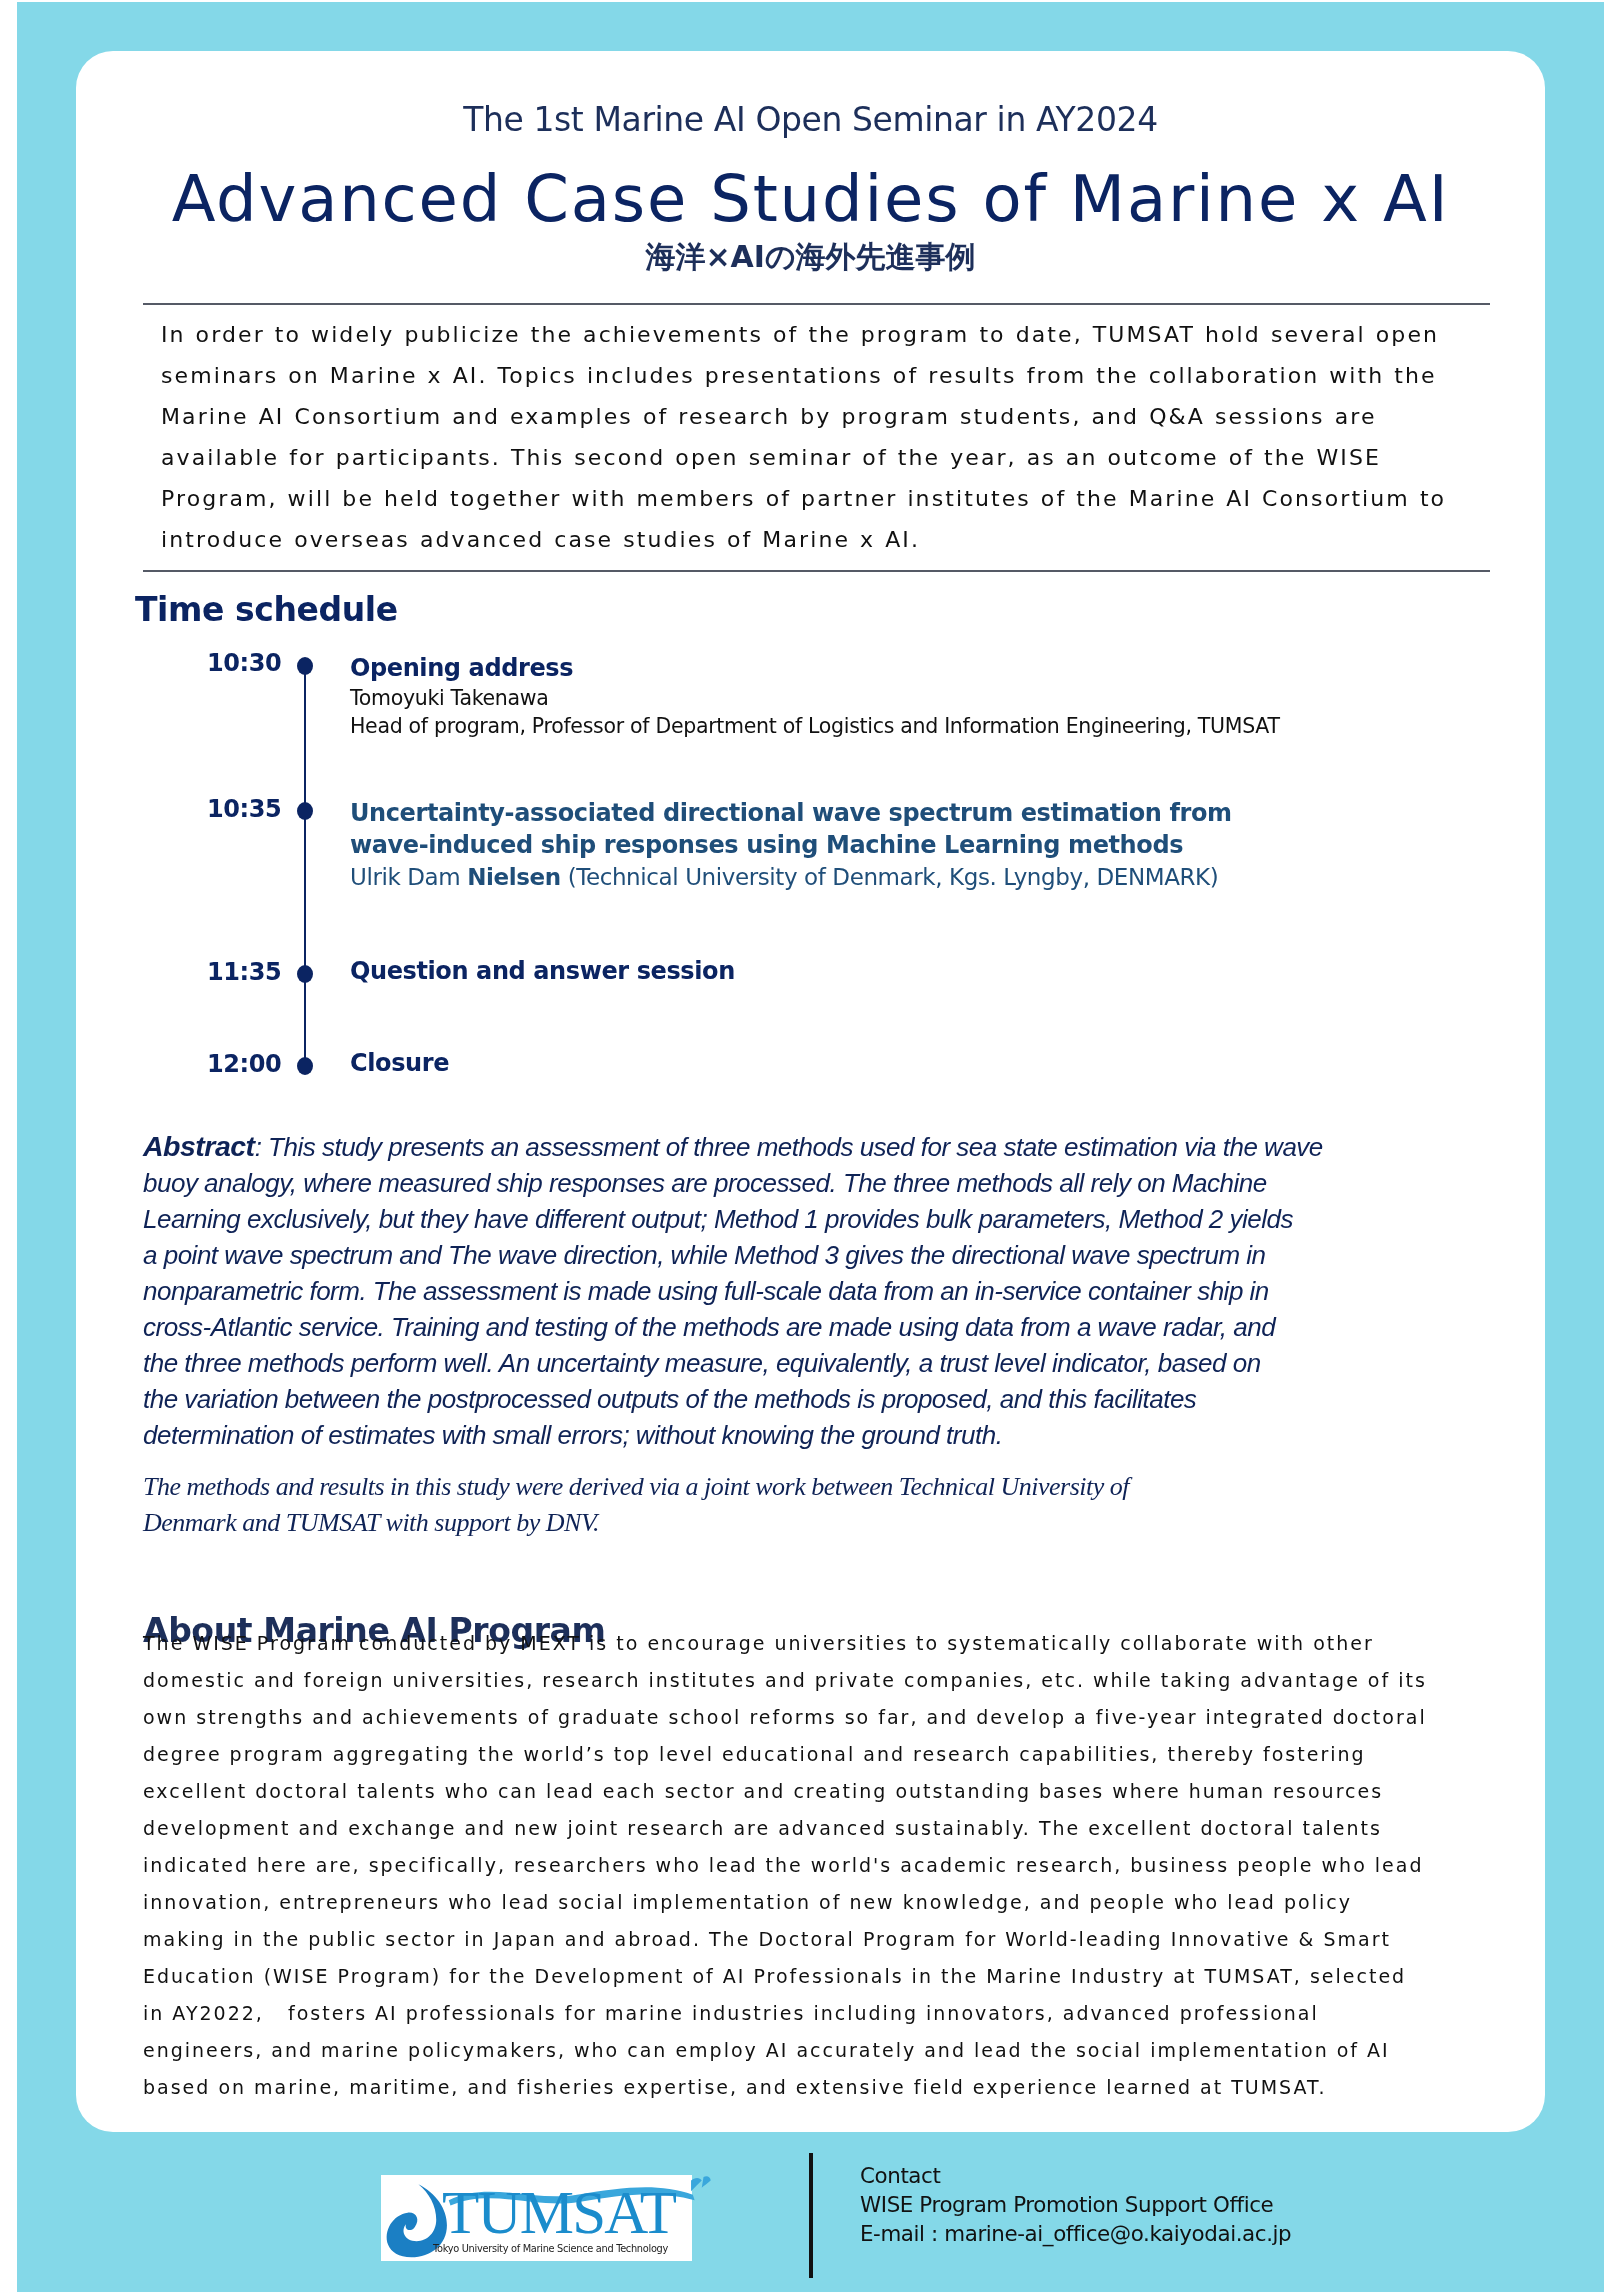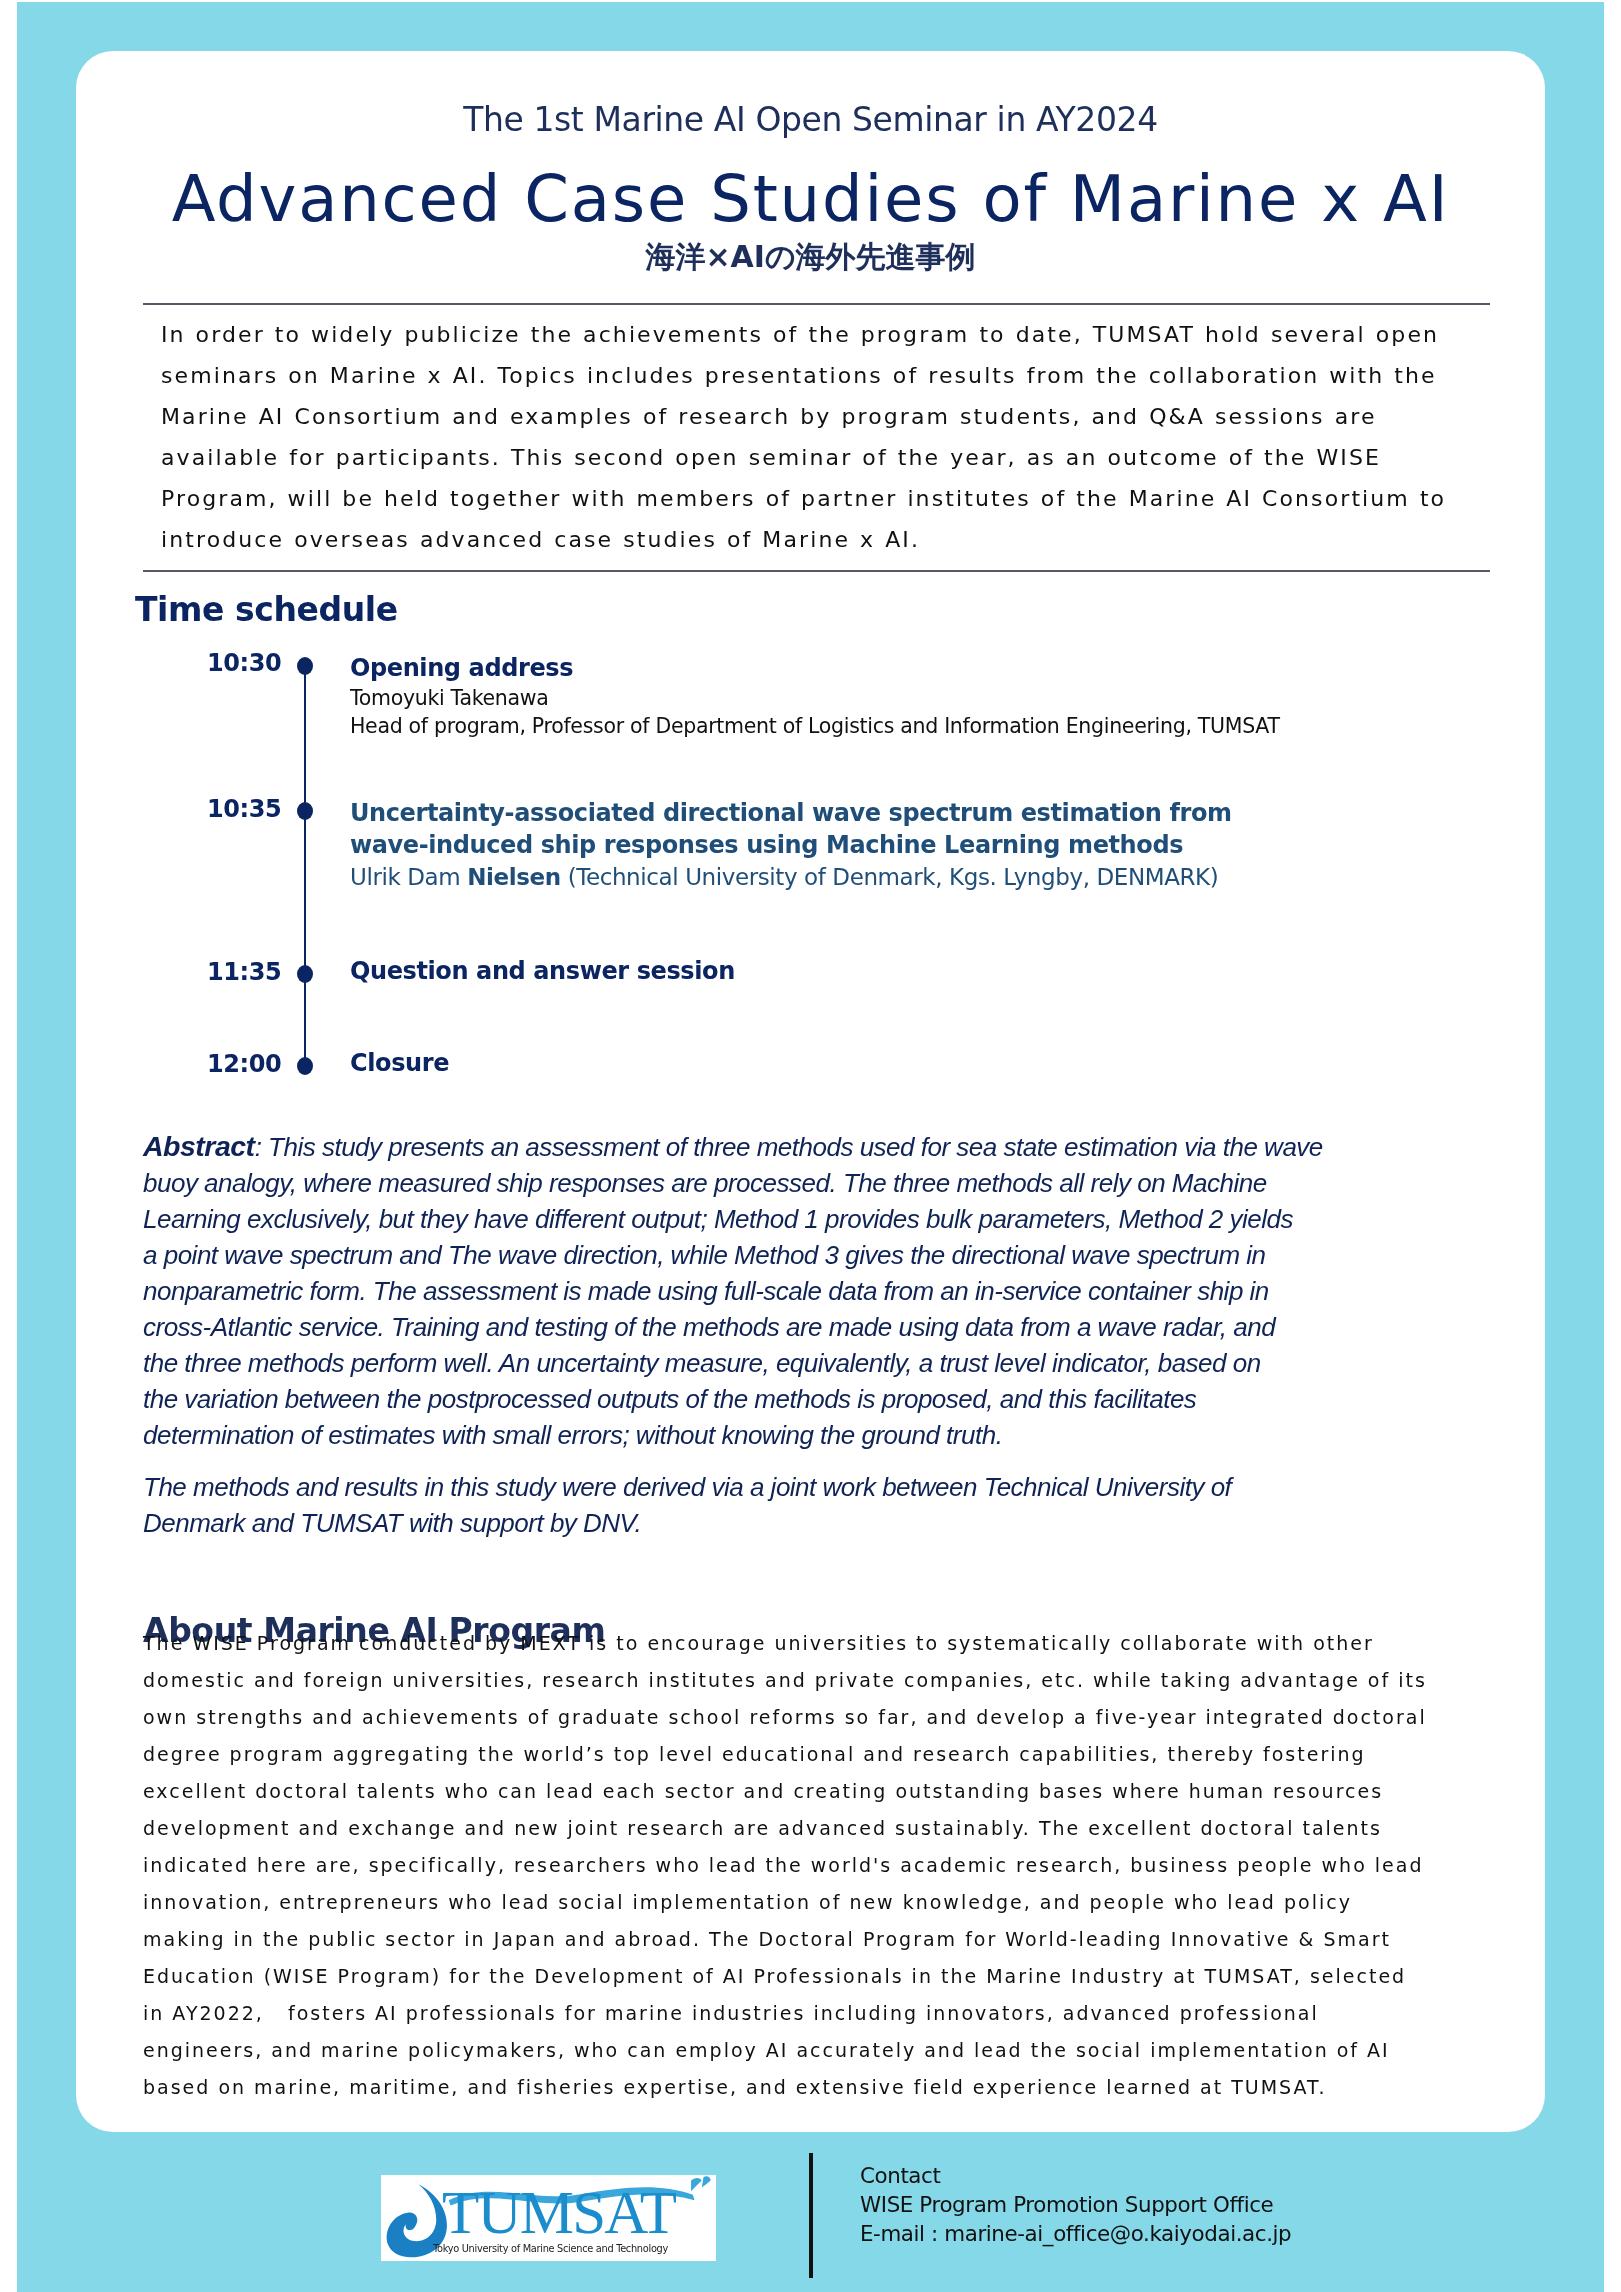--- a/index.html
+++ b/index.html
@@ -158,41 +158,41 @@
     font-size: 28.5px;
   }
   .note {
     left: 143px;
     top: 1469px;
     width: 1354px;
     font-size: 26px;
     line-height: 36px;
     color: #0f2356;
     font-style: italic;
-    font-family: Liberation Sans, sans-serif;
+    font-family: Liberation Serif, serif;
     letter-spacing: -0.5px;
   }
   .note .line { display: block; white-space: nowrap; }
   .about-heading { left: 143px; top: 1571px; color: #1d2f5a; margin-top: 40px; }
   .about {
     left: 143px;
     top: 1625px;
     width: 1354px;
     font-size: 19px;
     line-height: 37px;
     color: #111;
     letter-spacing: 2px;
     font-family: "DejaVu Sans", sans-serif;
   }
   .about .line { display: block; white-space: nowrap; }
   .logo-box {
     position: absolute;
     left: 381px;
     top: 2175px;
-    width: 335px;
+    width: 311px;
     height: 86px;
     background: #ffffff;
     text-decoration: underline;
   }
   .logo-word {
     position: absolute;
     left: 61px;
     top: 3.6px;
     font-family: "Liberation Serif", "DejaVu Serif", serif;
     font-size: 61px;

